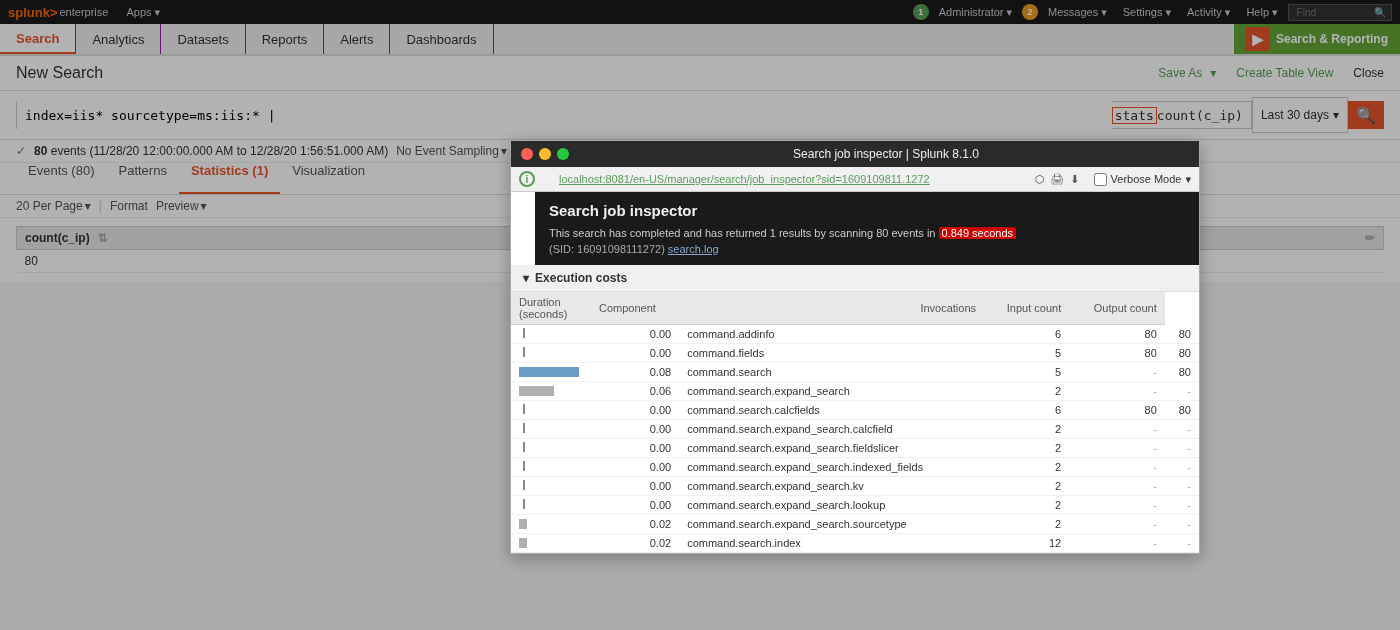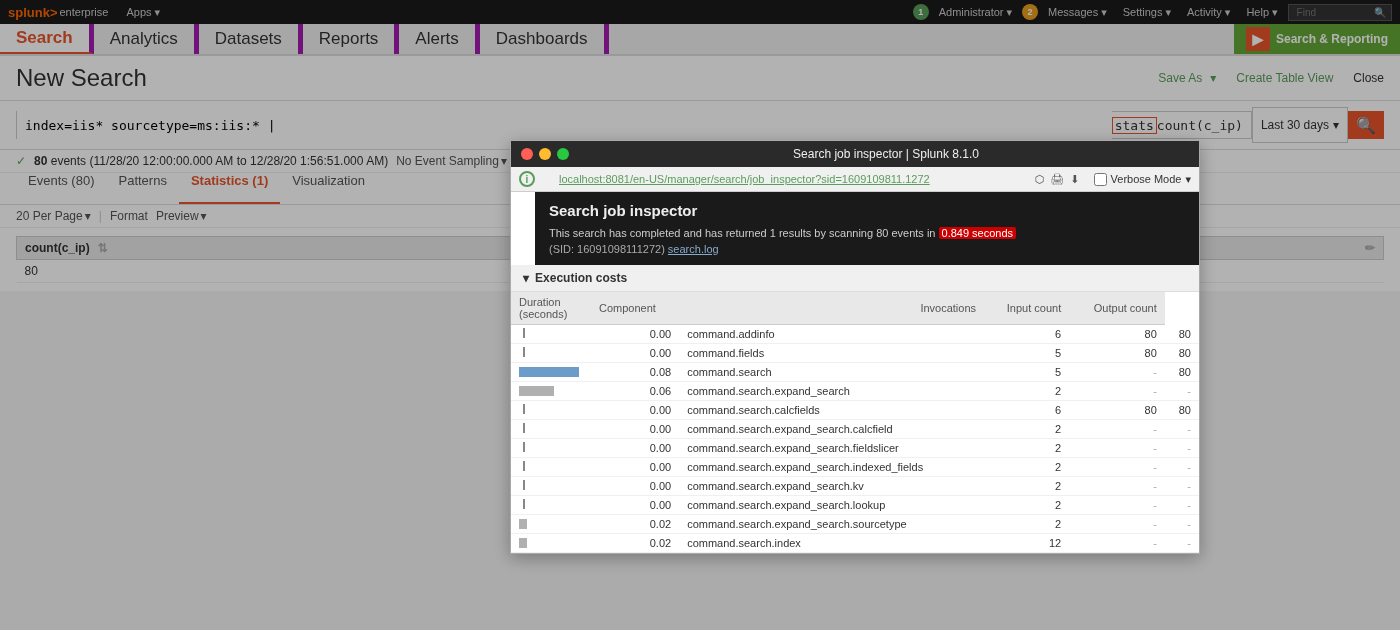--- a/index.html
+++ b/index.html
@@ -87,24 +87,24 @@
       background: #f0f0f0;
       border-bottom: 2px solid #ddd;
       height: 32px;
       display: flex;
       align-items: stretch;
     }
     .sec-nav-item {
       padding: 0 16px;
       display: flex;
       align-items: center;
-      font-size: 17px;
+      font-size: 13px;
       color: #333;
       cursor: pointer;
-      border-right: 5px solid #a21caf;
+      border-right: 1px solid #a21caf;
     }
     .sec-nav-item.active {
       background: #fff;
       color: #e8542a;
       font-weight: bold;
       border-bottom: 2px solid #e8542a;
     }
     .sar-btn {
       margin-left: auto;
       background: #65a637;
@@ -119,21 +119,21 @@
 
     
     .page-header {
       background: #fff;
       padding: 8px 16px;
       display: flex;
       align-items: center;
       border-bottom: 1px solid #ddd;
     }
     .page-title {
-      font-size: 24px;
+      font-size: 16px;
       font-weight: normal;
       color: #333;
       margin-right: auto;
     }
     .page-actions {
       display: flex;
       align-items: center;
       gap: 8px;
     }
     .btn-link {

